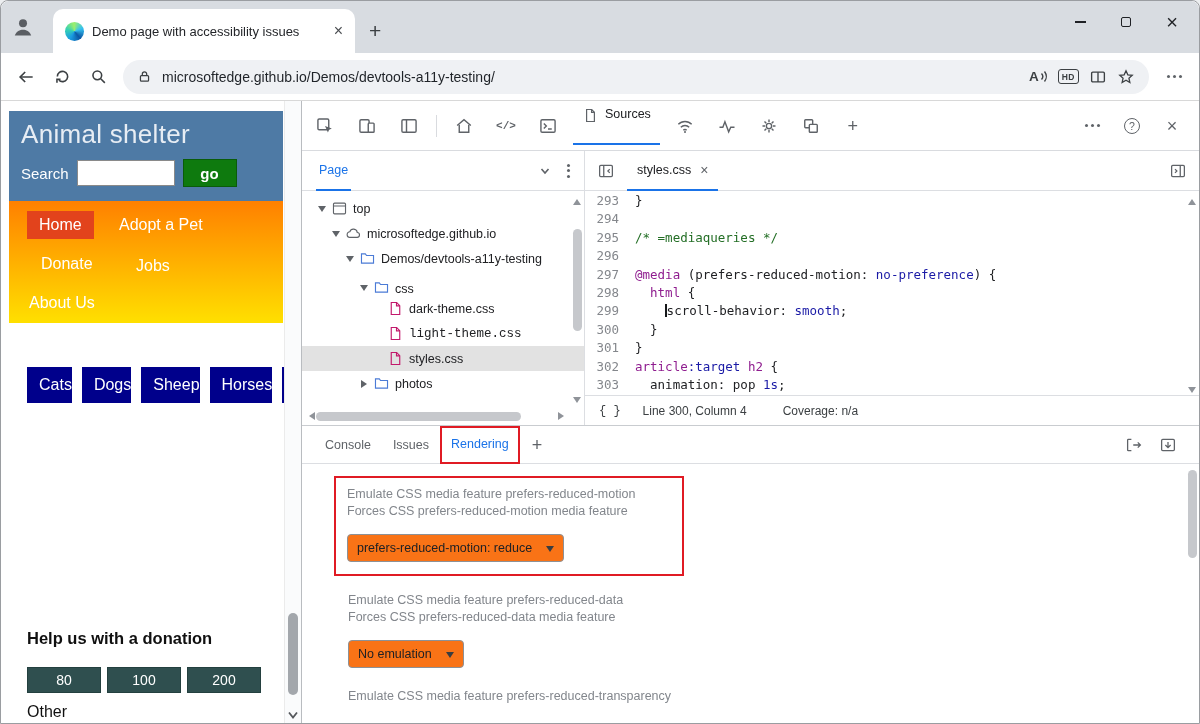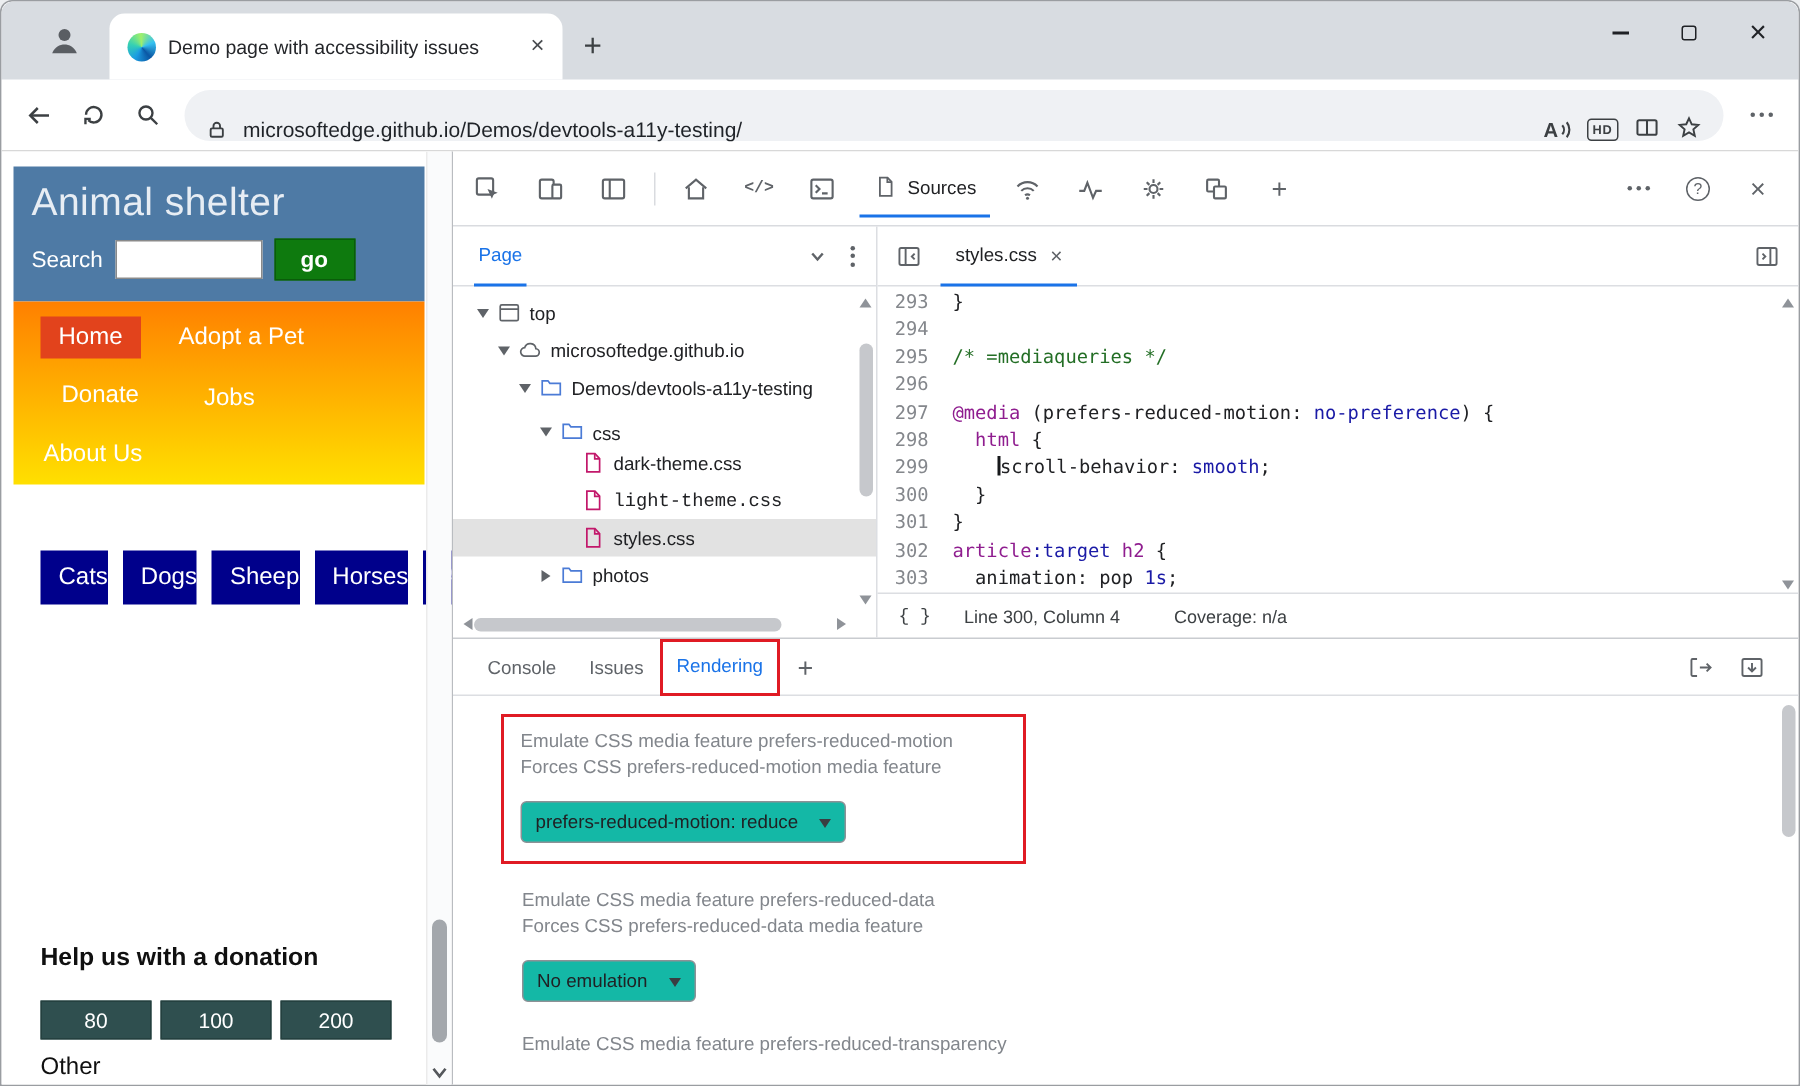--- a/index.html
+++ b/index.html
@@ -1,36 +1,36 @@
 <!DOCTYPE html>
 <html style="--accent: #1a73e8; --annotation-red: #e01b24; --navy: #00008b; --header-blue: #4e7aa5; --home-red: #e2431c; --grad-top: #ff8000; --grad-bottom: #ffe000; --go-green: #0e7a0e; --donate-slate: #2f4f4f; --code-kw: #8f1d8f; --code-sel: #8f1d8f; --code-val: #1a1aa6; --code-com: #236e25;"><head>
 <meta charset="utf-8">
 <style>
   *{box-sizing:border-box;margin:0;padding:0}
   html,body{background:#eceef0;font-family:"Liberation Sans",sans-serif}
   .window{position:relative;width:1200px;height:724px;background:#fff;overflow:hidden;border:1px solid #9a9da1;border-radius:8px 8px 0 0}
 
   
-  .tabstrip{height:52px;background:#d8dce1;display:flex;align-items:flex-end;padding-left:20px;position:relative;border-radius:8px 8px 0 0}
+  .tabstrip{height:52px;background:#d8dce1;display:flex;align-items:flex-end;padding-left:0;position:relative;border-radius:8px 8px 0 0}
   .profile{width:40px;height:40px;margin:0 4px 6px 2px;display:flex;align-items:center;justify-content:center;border-radius:6px}
   .btab{width:302px;height:44px;background:#fff;border-radius:10px 10px 0 0;display:flex;align-items:center;gap:8px;padding:0 8px 0 12px;margin-left:6px}
   .edge-logo{width:19px;height:19px;border-radius:50%;flex:none;background:conic-gradient(from 140deg,#0b57a4,#1b9de2,#35d0b4,#9ef06b,#35c1f1,#0b57a4)}
   .btab-title{font-size:13px;color:#24262a;white-space:nowrap;overflow:hidden;flex:1}
   .btab-close{color:#4a4d51;font-size:16px;line-height:1;padding:2px 4px}
   .newtab{font-size:21px;color:#3c4043;margin:0 0 12px 14px;line-height:1}
   .wincontrols{position:absolute;right:4px;top:4px;display:flex}
   .wc{width:46px;height:34px;display:flex;align-items:center;justify-content:center}
   .wc-min{width:11px;height:2px;background:#1f2125}
   .wc-max{width:10px;height:10px;border:1.6px solid #1f2125;border-radius:2px}
   .wc-x{font-size:20px;color:#1f2125;line-height:1}
 
   
   .navbar{height:48px;background:#fff;border-bottom:1px solid #d8d8d8;display:flex;align-items:center;gap:2px;padding:0 8px}
   .nbtn{width:34px;height:34px;display:flex;align-items:center;justify-content:center;border-radius:6px}
-  .abar{flex:1;height:34px;background:#eff1f4;border-radius:17px;display:flex;align-items:flex-end;gap:10px;padding:0 14px;margin:0 6px}
+  .abar{flex:1;height:34px;background:#eff1f4;border-radius:17px;display:flex;align-items:center;gap:10px;padding:0 14px;margin:0 6px}
   .url{font-size:14px;color:#1f2328;white-space:nowrap}
   .aspace{flex:1}
   .aicon{display:flex;align-items:center;justify-content:center}
   .ra{display:flex;align-items:flex-start;gap:1px;color:#3c4043}
   .ra b{font-size:13.5px;font-weight:600}
   .hd{border:1.5px solid #3c4043;border-radius:3px;font-size:8.5px;font-weight:bold;padding:1.5px 3px;color:#3c4043;letter-spacing:.5px}
   .hdots{display:flex;gap:3px}
   .hdots i,.vdots i{width:3px;height:3px;border-radius:50%;background:#5f6368;display:block}
   .vdots{display:flex;flex-direction:column;gap:2.5px}
 
@@ -62,21 +62,21 @@
   .pg-thumb{position:absolute;left:3px;width:10px;top:512px;height:82px;background:#a3a7ac;border-radius:5px}
   .pg-down{position:absolute;left:2px;bottom:5px}
 
   
   .devtools{flex:1;border-left:1px solid #b9bcc0;display:flex;flex-direction:column;background:#fff}
   .dt-toolbar{height:50px;border-bottom:1px solid #d9dbdf;display:flex;align-items:center;padding:0 6px;gap:8px}
   .tbtn{width:34px;height:32px;display:flex;align-items:center;justify-content:center;border-radius:4px;flex:none}
   .tbtn.sm{width:26px;height:26px}
   .tsep{width:1px;height:22px;background:#d9dbdf;margin:0 2px}
   .mono{font-family:"Liberation Mono",monospace;font-size:11px;font-weight:bold;color:#5f6368}
-  .sources-tab{height:38px;display:flex;align-items:center;gap:6px;padding:0 9px;border-bottom:2px solid var(--accent);color:#202124;font-size:12.5px}
+  .sources-tab{height:38px;display:flex;align-items:flex-start;gap:6px;padding:0 9px;border-bottom:2px solid var(--accent);color:#202124;font-size:12.5px}
   .dt-right{margin-left:auto;display:flex;align-items:center;gap:6px;padding-right:4px}
   .qcirc{width:16px;height:16px;border:1.5px solid #5f6368;border-radius:50%;font-size:10.5px;color:#5f6368;display:flex;align-items:center;justify-content:center}
   .xglyph{font-size:18px;color:#5f6368;line-height:1}
   .plusglyph{font-size:18px;color:#5f6368;line-height:1}
 
   .dt-main{height:275px;display:flex;border-bottom:1px solid #c9ccd0}
 
   
   .navigator{width:283px;border-right:1px solid #dcdee2;position:relative;display:flex;flex-direction:column;flex:none}
   .pane-bar{height:40px;border-bottom:1px solid #dcdee2;display:flex;align-items:center;padding:0 14px}
@@ -123,21 +123,21 @@
   .dtabs{display:flex;align-items:center;height:38px}
   .dtab{height:38px;display:flex;align-items:center;padding:0 11px;font-size:12.5px;color:#5f6368}
   .dtab.active{color:var(--accent);border-bottom:2px solid var(--accent);outline:2.5px solid var(--annotation-red);outline-offset:-2px}
   .dplus{font-size:18px;color:#5f6368;padding:0 10px;line-height:1}
   .drawer-right{margin-left:auto;display:flex;gap:16px;margin-right:10px;align-items:center}
   .drawer-body{flex:1;padding:12px 0 0 46px;overflow:hidden;font-size:12.5px}
   .redbox{display:inline-block;border:2.5px solid var(--annotation-red);padding:8px 18px 12px 11px;margin-left:-14px;min-width:350px;margin-bottom:16px}
   .redbox .dsec{margin-bottom:0}
   .dsec{margin-bottom:20px}
   .desc{color:#82868c;line-height:17px}
-  .dselect{margin-top:14px;height:28px;display:inline-flex;align-items:center;gap:14px;border:1px solid #8d9196;border-radius:4px;padding:0 9px;color:#202124;background:#14b8a6}
+  .dselect{margin-top:14px;height:28px;display:inline-flex;align-items:center;gap:14px;border:1px solid #8d9196;border-radius:4px;padding:0 9px;color:#202124;background:#f97316}
   .dtri{width:0;height:0;border:4.5px solid transparent;border-top:6px solid #3a3d41;margin-top:5px}
   .drawer-scroll{position:absolute;right:2px;top:44px;width:9px;height:88px;background:#c6c8cc;border-radius:5px}
 
   svg{display:block}
 </style>
 </head>
 <body>
 
 <div class="window">
 

